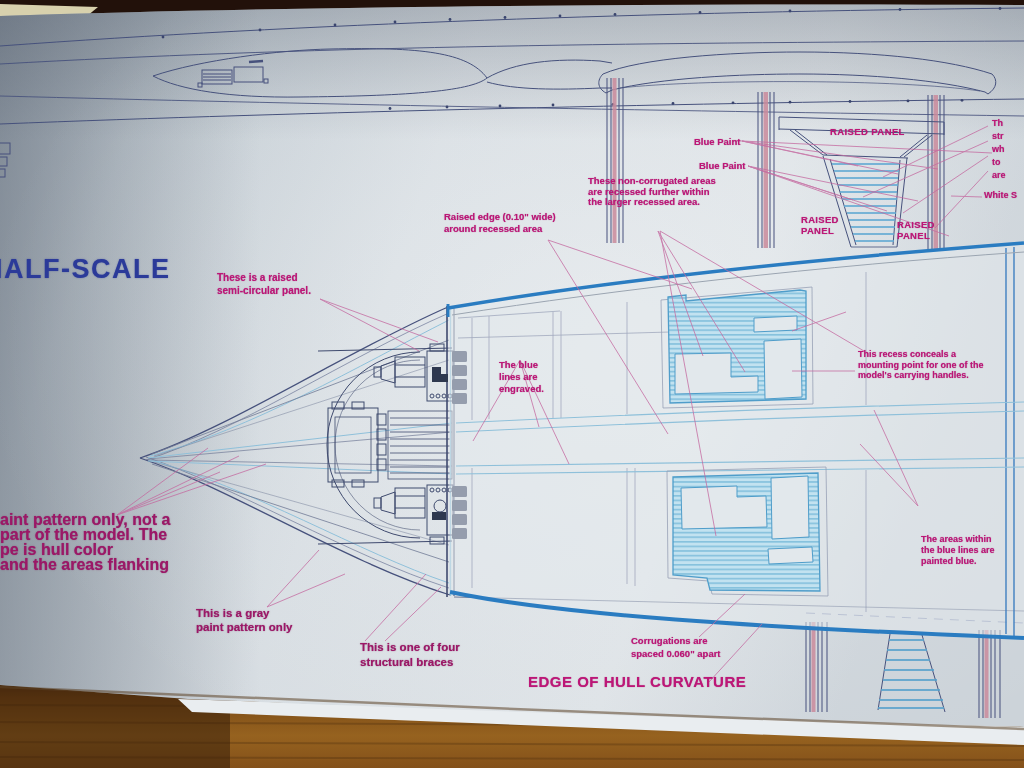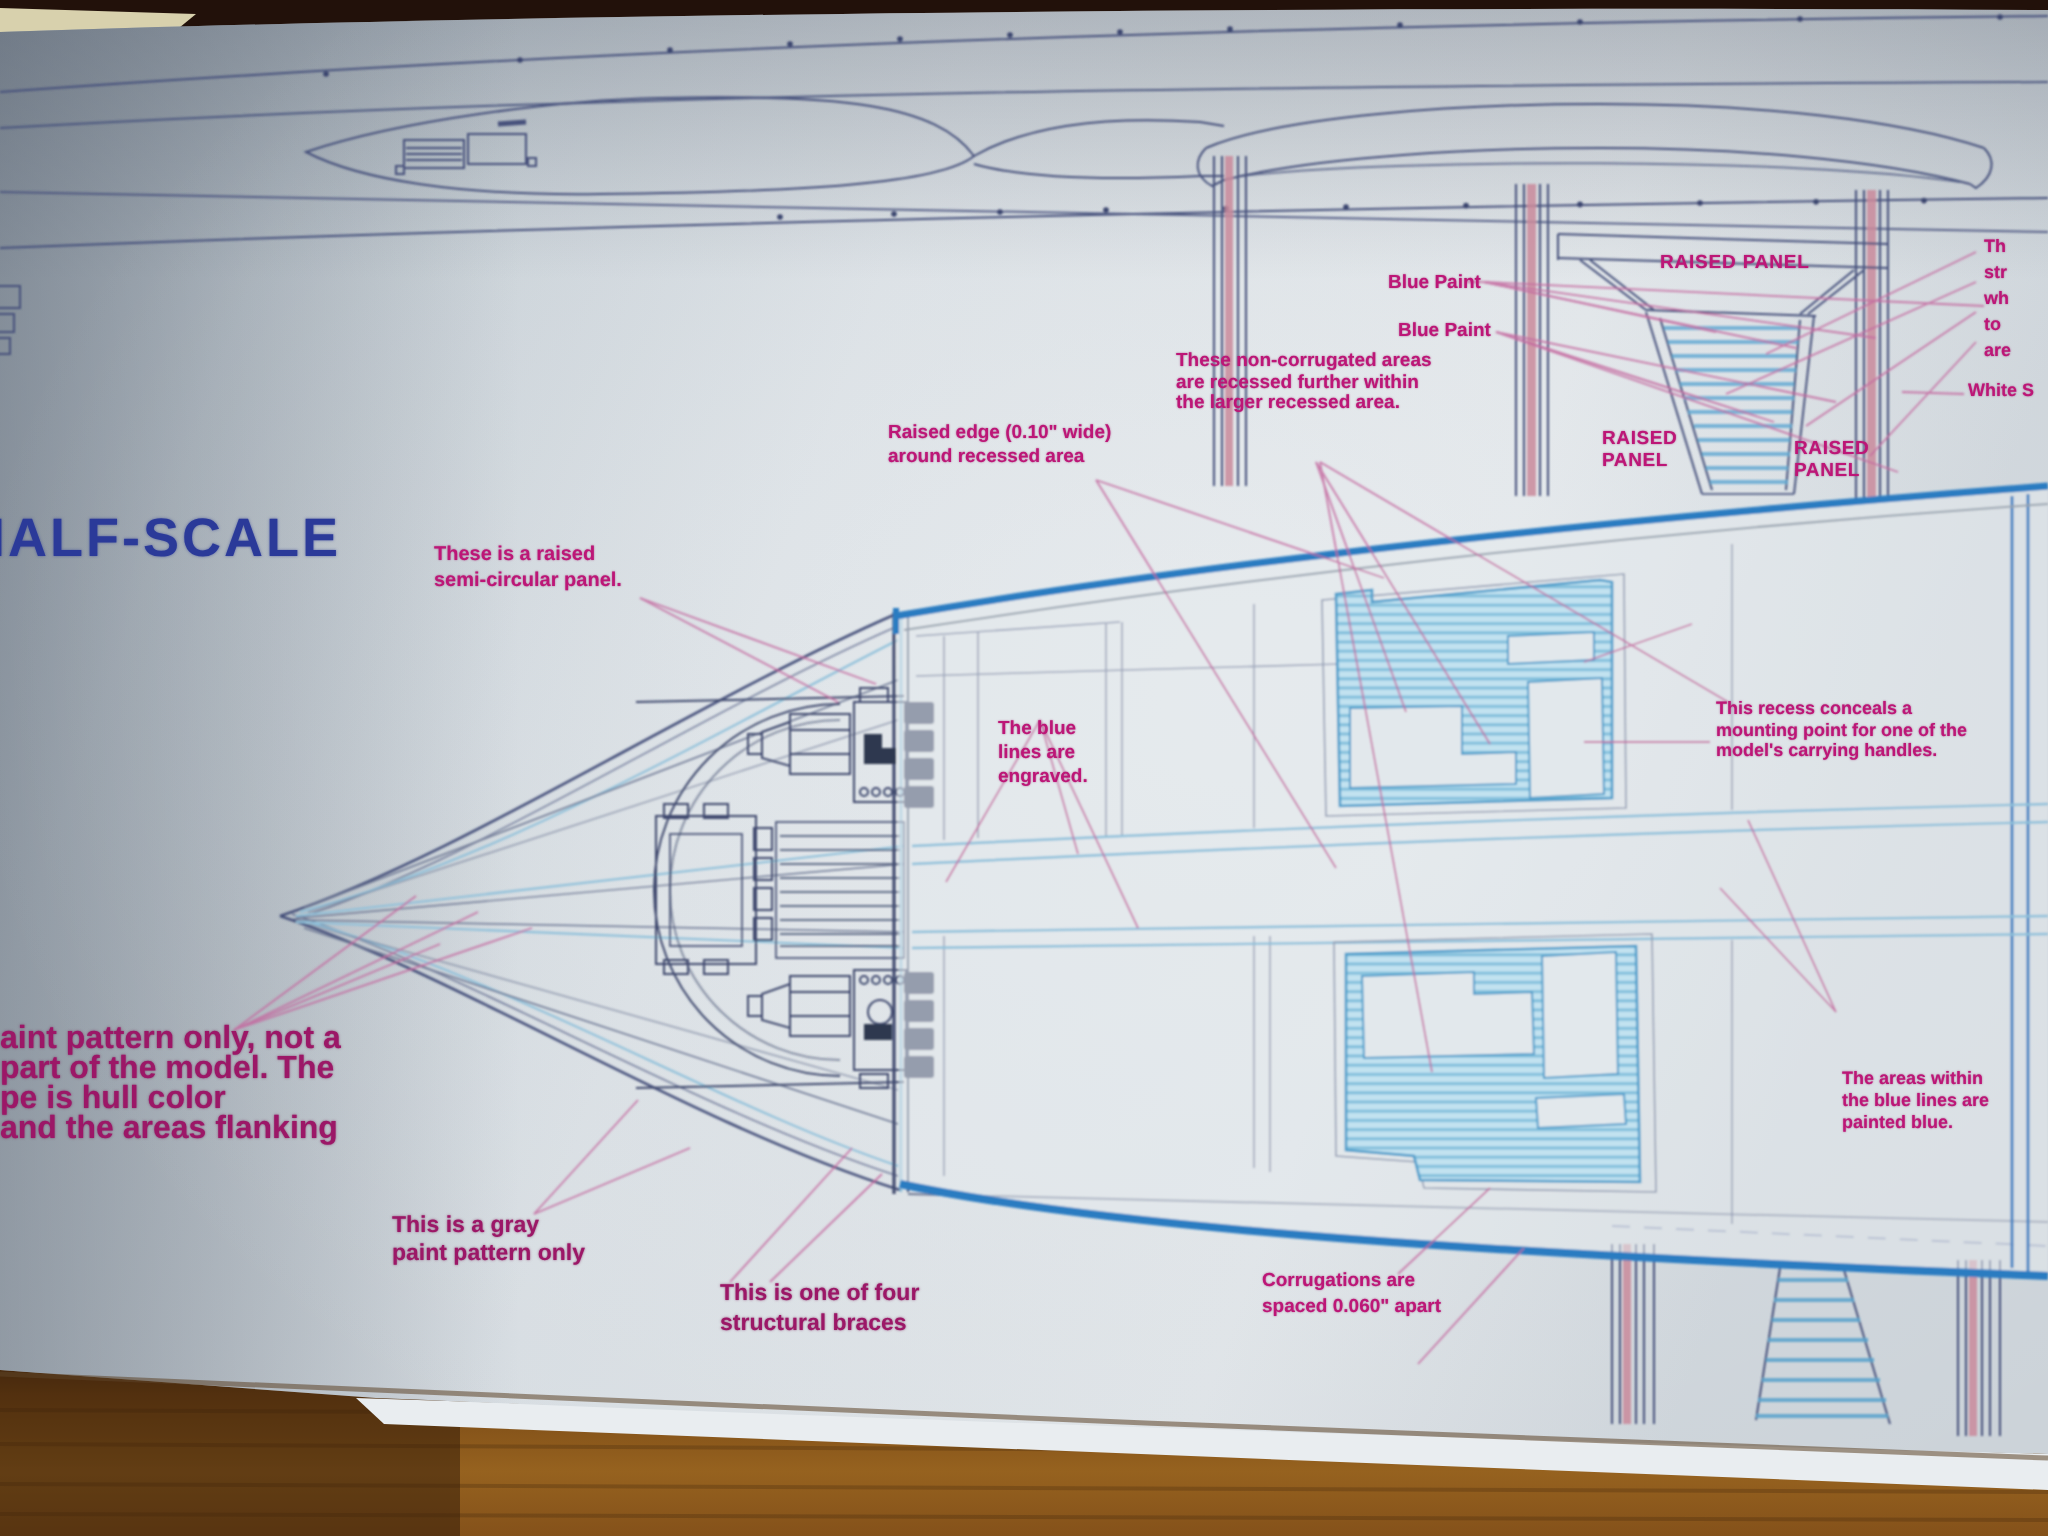--- a/index.html
+++ b/index.html
@@ -470,14 +470,15 @@
 
 <div class="ann ann-dk" style="left:196px;top:607px;font-size:11.5px;line-height:13.5px;">This is a gray
 paint pattern only</div>
 
 <div class="ann ann-dk" style="left:336px;top:640px;font-size:11.5px;line-height:15px;margin-left:24px;">This is one of four
 structural braces</div>
 
 <div class="ann" style="left:603px;top:635px;font-size:9.5px;line-height:12.5px;margin-left:28px;">Corrugations are
 spaced 0.060" apart</div>
 
+<div class="ann" style="left:528px;top:673px;font-size:15px;letter-spacing:0.5px;">EDGE OF HULL CURVATURE</div>
 
 </div>
 
 </body></html>

